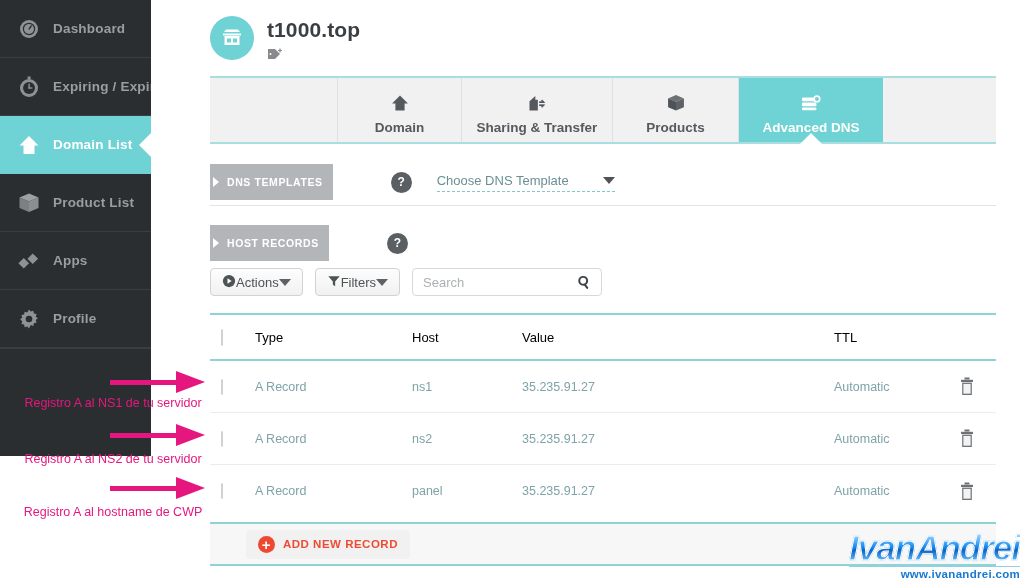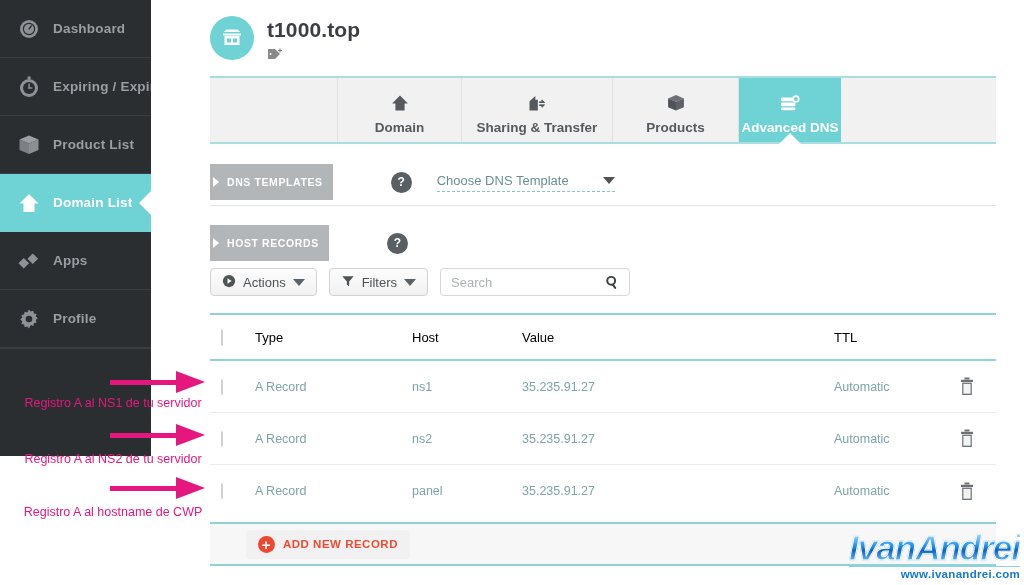--- a/index.html
+++ b/index.html
@@ -77,21 +77,21 @@
     border-right: 1px solid #e0e0e0; color: #555a5e;
     font-size: 13.5px; font-weight: bold; cursor: pointer;
     padding-top: 4px;
   }
   .tab.spacer { width: 128px; cursor: default; }
   .tab.spacer-end { flex: 1; border-right: none; cursor: default; }
   .tab-ico { height: 26px; display:flex; align-items:center; justify-content:center; margin-bottom: 4px; }
   .tab.t-domain { width: 124px; }
   .tab.t-products { width: 126px; }
   .tab.t-sharing { width: 151px; }
-  .tab.t-adns { width: 102px; background: #6fd2d4; color: #fff; border-right: none; }
+  .tab.t-adns { width: 144px; background: #6fd2d4; color: #fff; border-right: none; }
   .tab.t-adns .pointer {
     position: absolute; left: 50%; bottom: -2px; transform: translateX(-50%);
     width: 0; height: 0;
     border-left: 11px solid transparent; border-right: 11px solid transparent;
     border-bottom: 11px solid #ffffff;
   }
 
   
   .sec-row { position: absolute; left: 59px; display: flex; align-items: center; }
   .sec-tag {
@@ -114,21 +114,21 @@
     width: 178px; padding-bottom: 3px;
     border-bottom: 1px dashed #86c6c8; color: #6a8f93; font-size: 13px; cursor: pointer;
   }
   .caret-dn { width: 0; height: 0; border-left: 6px solid transparent;
               border-right: 6px solid transparent; border-top: 7px solid #4f5357; }
   .hr-line { position: absolute; left: 59px; width: 786px; height: 1px; background: #e3e3e3; }
 
   
   .toolbar { position: absolute; left: 59px; top: 268px; display: flex; align-items: center; }
   .btn {
-    height: 28px; display: flex; align-items: center; gap: 7px;
+    height: 28px; display: flex; align-items: center; 
     padding: 0 11px; border: 1px solid #d2d2d2; border-radius: 4px;
     background: linear-gradient(#fdfdfd, #f1f1f1);
     font-size: 13px; color: #4e5356; cursor: pointer; margin-right: 12px;
   }
   .searchbox {
     position: relative; width: 190px; height: 28px;
     border: 1px solid #d8d8d8; border-radius: 4px; background: #fff;
   }
   .searchbox input {
     width: 100%; height: 100%; border: none; outline: none; background: transparent;
@@ -216,39 +216,39 @@
             <rect x="10.6" y="1.5" width="3" height="2.6" fill="#8e9296"></rect>
             <circle cx="12" cy="13" r="9" fill="#8e9296"></circle>
             <circle cx="12" cy="13" r="6" fill="#2b2e31"></circle>
             <rect x="11.4" y="8.6" width="1.4" height="5" fill="#8e9296"></rect>
             <rect x="11.4" y="12.3" width="4" height="1.4" fill="#8e9296"></rect>
           </svg>
       </span>
       <span class="nav-label">Expiring / Expired</span>
     </div>
 
+    <div class="nav-item active">
+      <span class="nav-ico">
+        <svg width="24" height="24" viewBox="0 0 24 24">
+            <path d="M12 3 L21.5 12.5 H17.5 V21 H6.5 V12.5 H2.5 Z" fill="#ffffff"></path>
+          </svg>
+      </span>
+      <span class="nav-label">Domain List</span>
+      <span class="notch"></span>
+    </div>
+
     <div class="nav-item">
       <span class="nav-ico">
         <svg width="24" height="24" viewBox="0 0 24 24">
             <path d="M12 2.5 L21.5 6.5 L12 10.5 L2.5 6.5 Z" fill="#9da1a5"></path>
             <path d="M2.5 6.5 L12 10.5 V21 L2.5 17 Z" fill="#7c8084"></path>
             <path d="M21.5 6.5 L12 10.5 V21 L21.5 17 Z" fill="#8b8f93"></path>
           </svg>
       </span>
       <span class="nav-label">Product List</span>
-    </div>
-
-    <div class="nav-item active">
-      <span class="nav-ico">
-        <svg width="24" height="24" viewBox="0 0 24 24">
-            <path d="M12 3 L21.5 12.5 H17.5 V21 H6.5 V12.5 H2.5 Z" fill="#ffffff"></path>
-          </svg>
-      </span>
-      <span class="nav-label">Domain List</span>
-      <span class="notch"></span>
     </div>
 
     <div class="nav-item">
       <span class="nav-ico">
         <svg width="24" height="24" viewBox="0 0 24 24">
             <rect x="3" y="10.5" width="7.5" height="7.5" fill="#8e9296" transform="rotate(45 6.75 14.25)"></rect>
             <rect x="12" y="6" width="7.5" height="7.5" fill="#8e9296" transform="rotate(45 15.75 9.75)"></rect>
           </svg>
       </span>
       <span class="nav-label">Apps</span>

